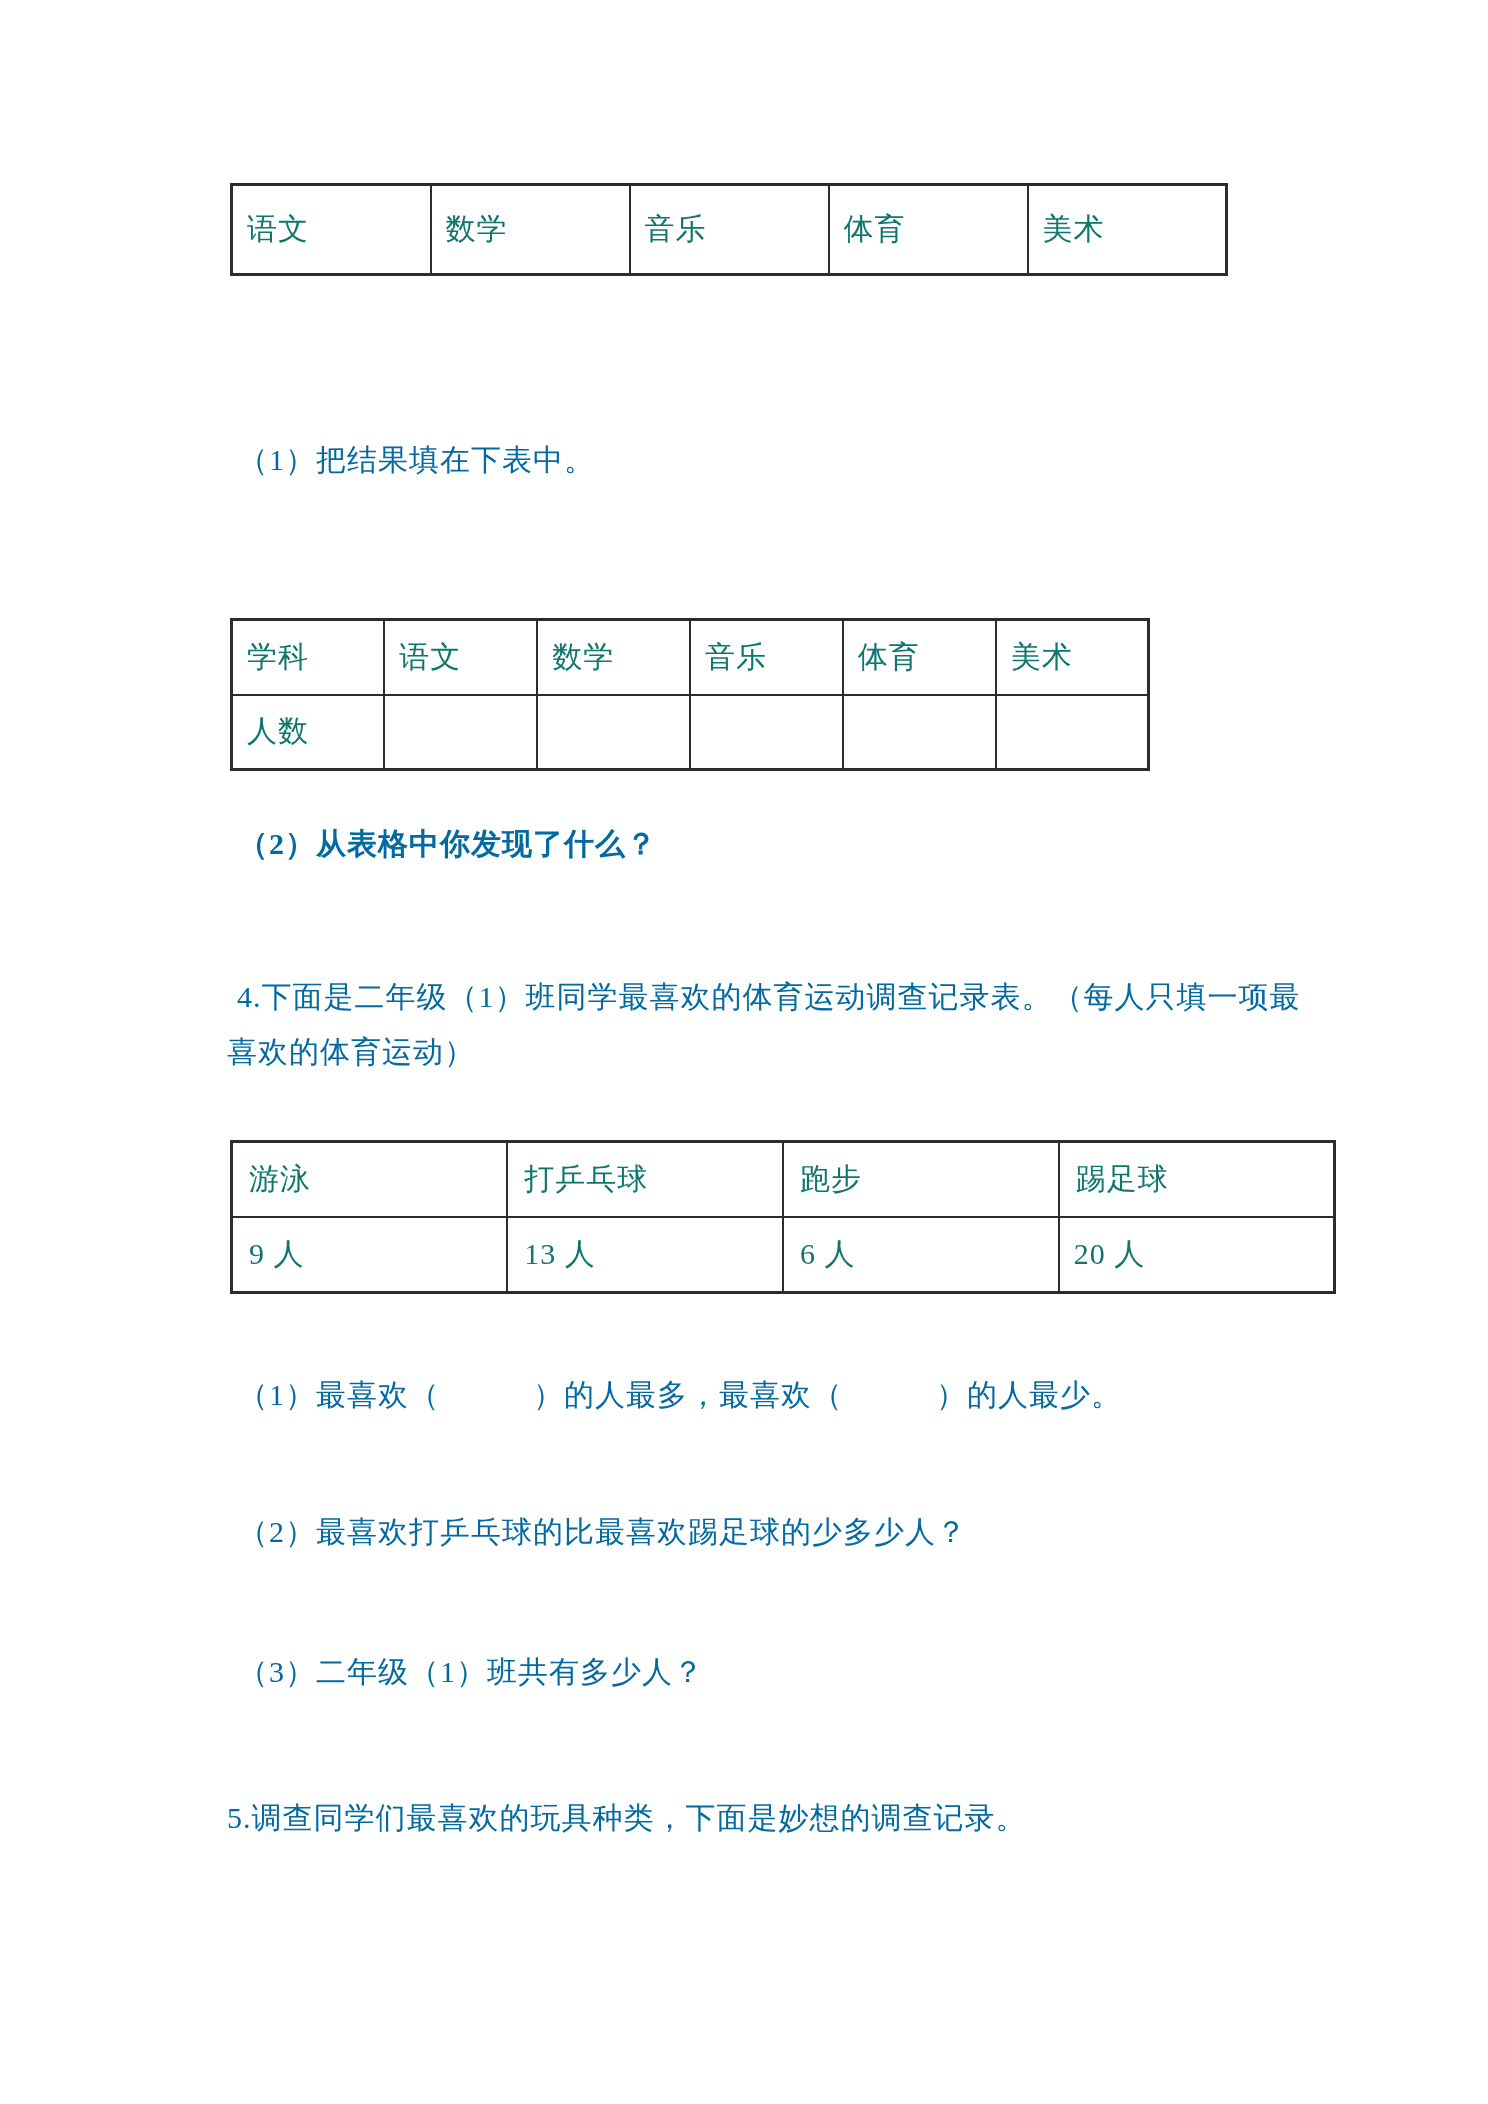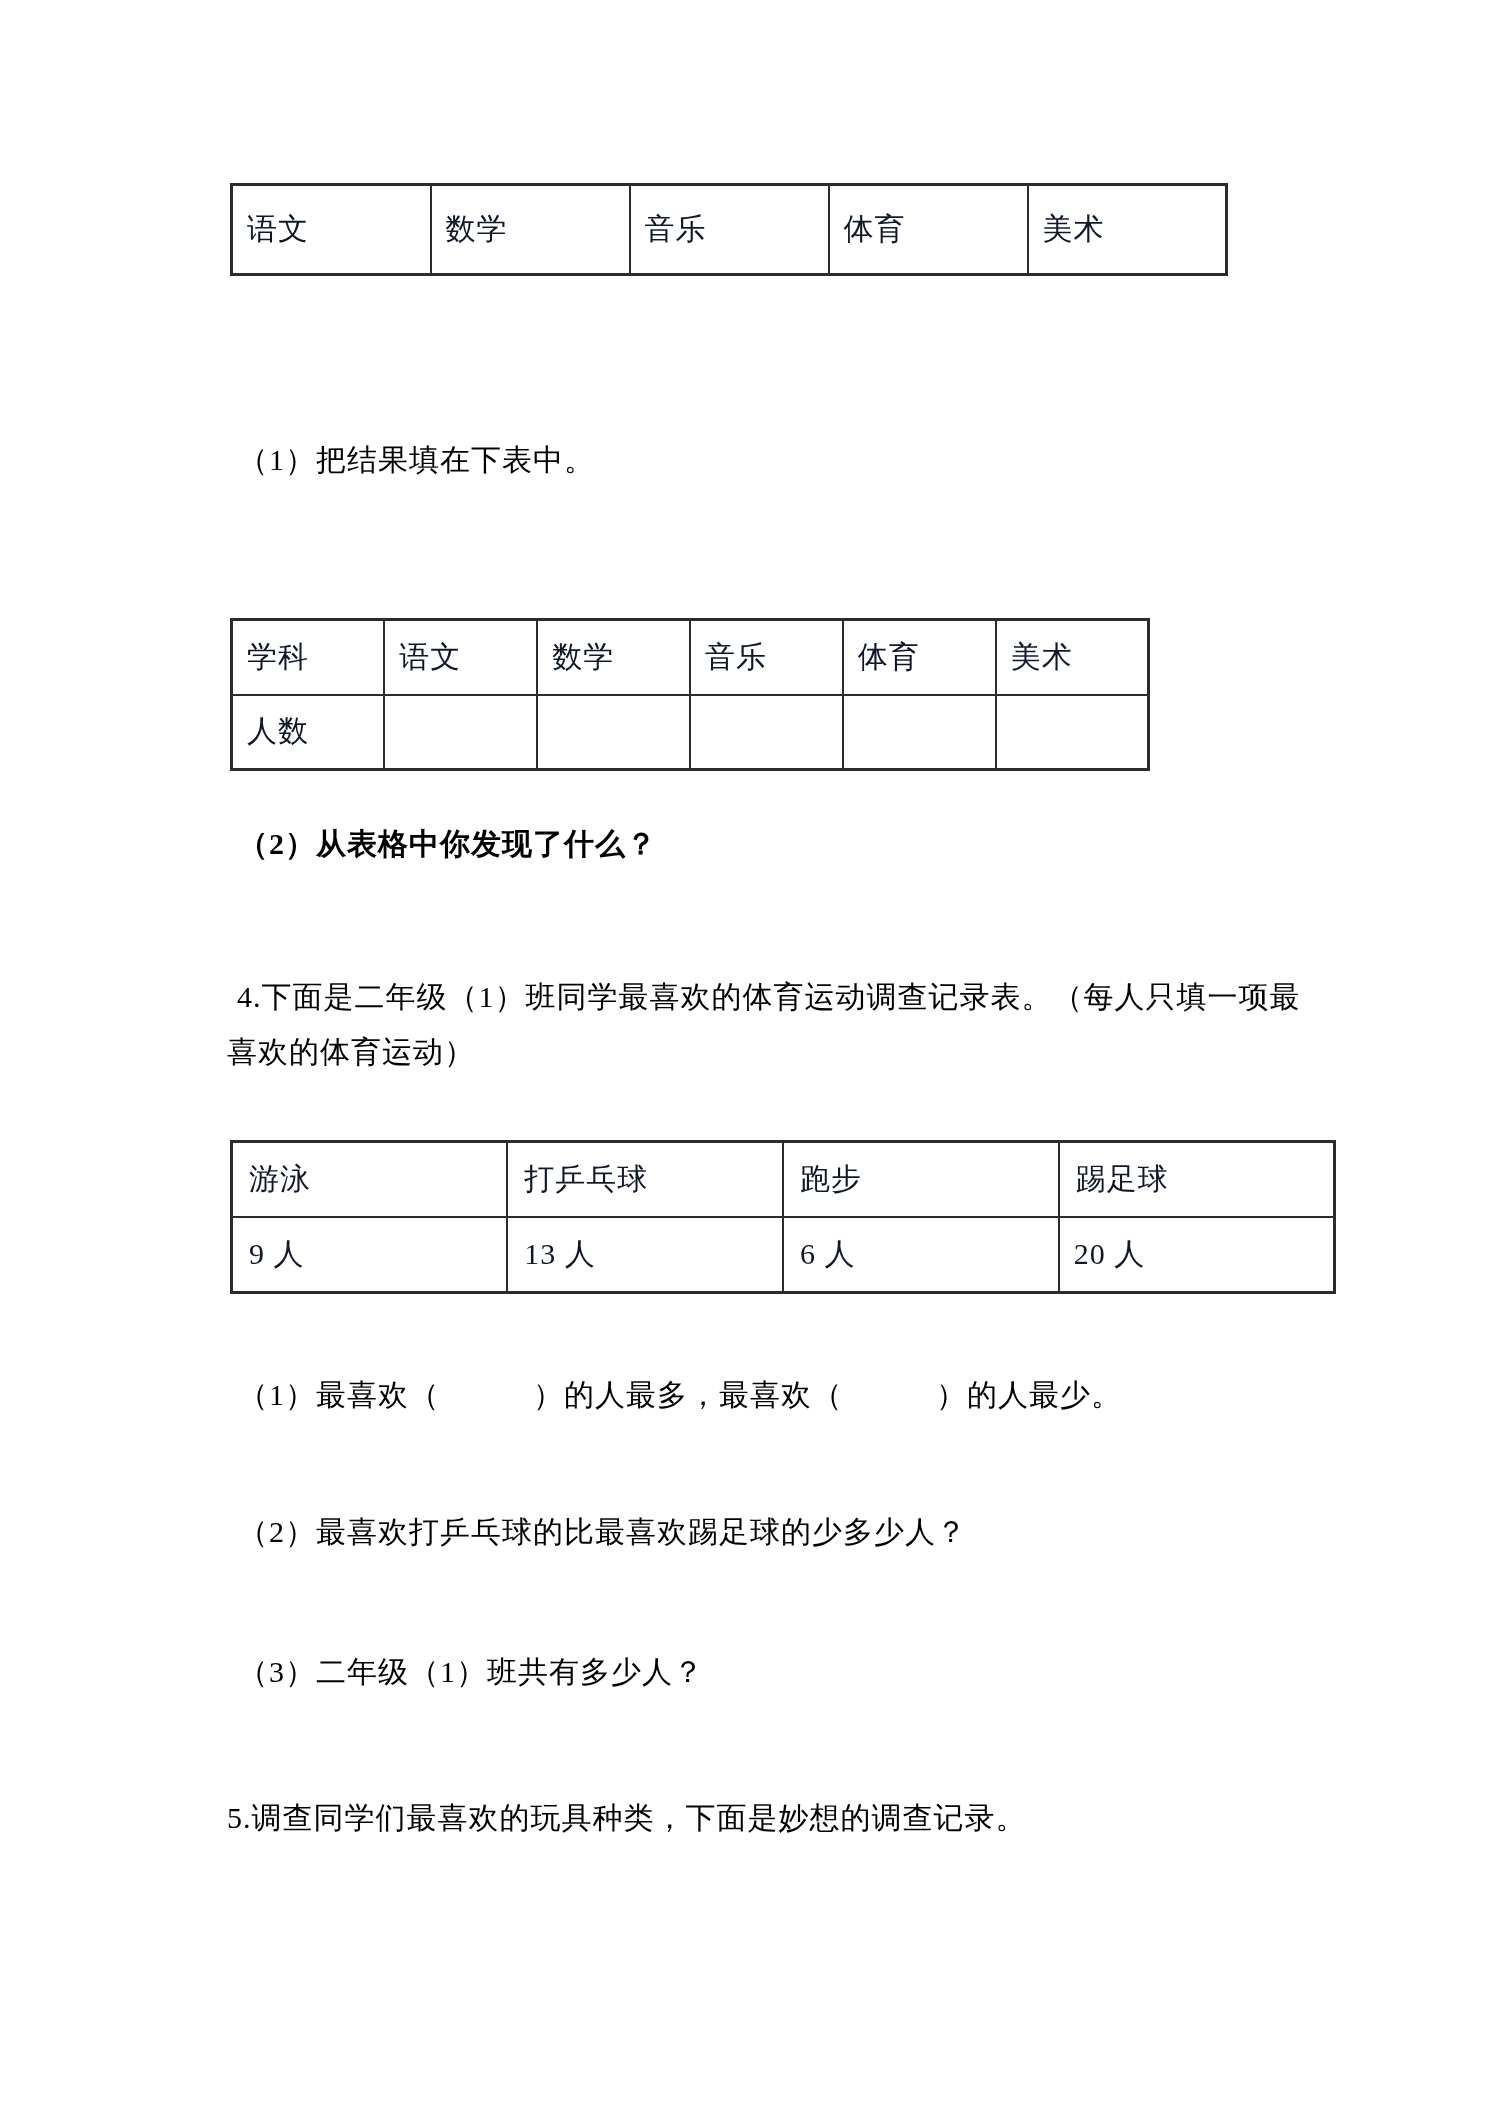--- a/index.html
+++ b/index.html
@@ -23,42 +23,42 @@
     border-collapse: collapse;
     table-layout: fixed;
     border: 3px solid #2c2c2c;
   }
   table.wtable td {
     border: 2px solid #2c2c2c;
     vertical-align: middle;
     padding: 0 0 0 14px;
     font-size: 30px;
     letter-spacing: 1px;
-    color: #0f172a;
+    color: #0f766e;
     overflow: hidden;
     white-space: nowrap;
   }
   
   td.tally {
     font-weight: 600;
     color: #3f3f3f;
     letter-spacing: 4px;
     padding-left: 12px;
   }
   td.count {
     color: #3a3a3a;
     letter-spacing: 1px;
   }
 
   
   .tline {
     font-size: 30px;
     letter-spacing: 1px;
     white-space: nowrap;
-    color: #000000;
+    color: #0369a1;
   }
 </style>
 </head>
 <body>
 
 <div class="page">
 
   <table class="wtable abs" style="left:230px; top:183px; width:998px;">
     <tbody>
         <tr style="height:90px;">

